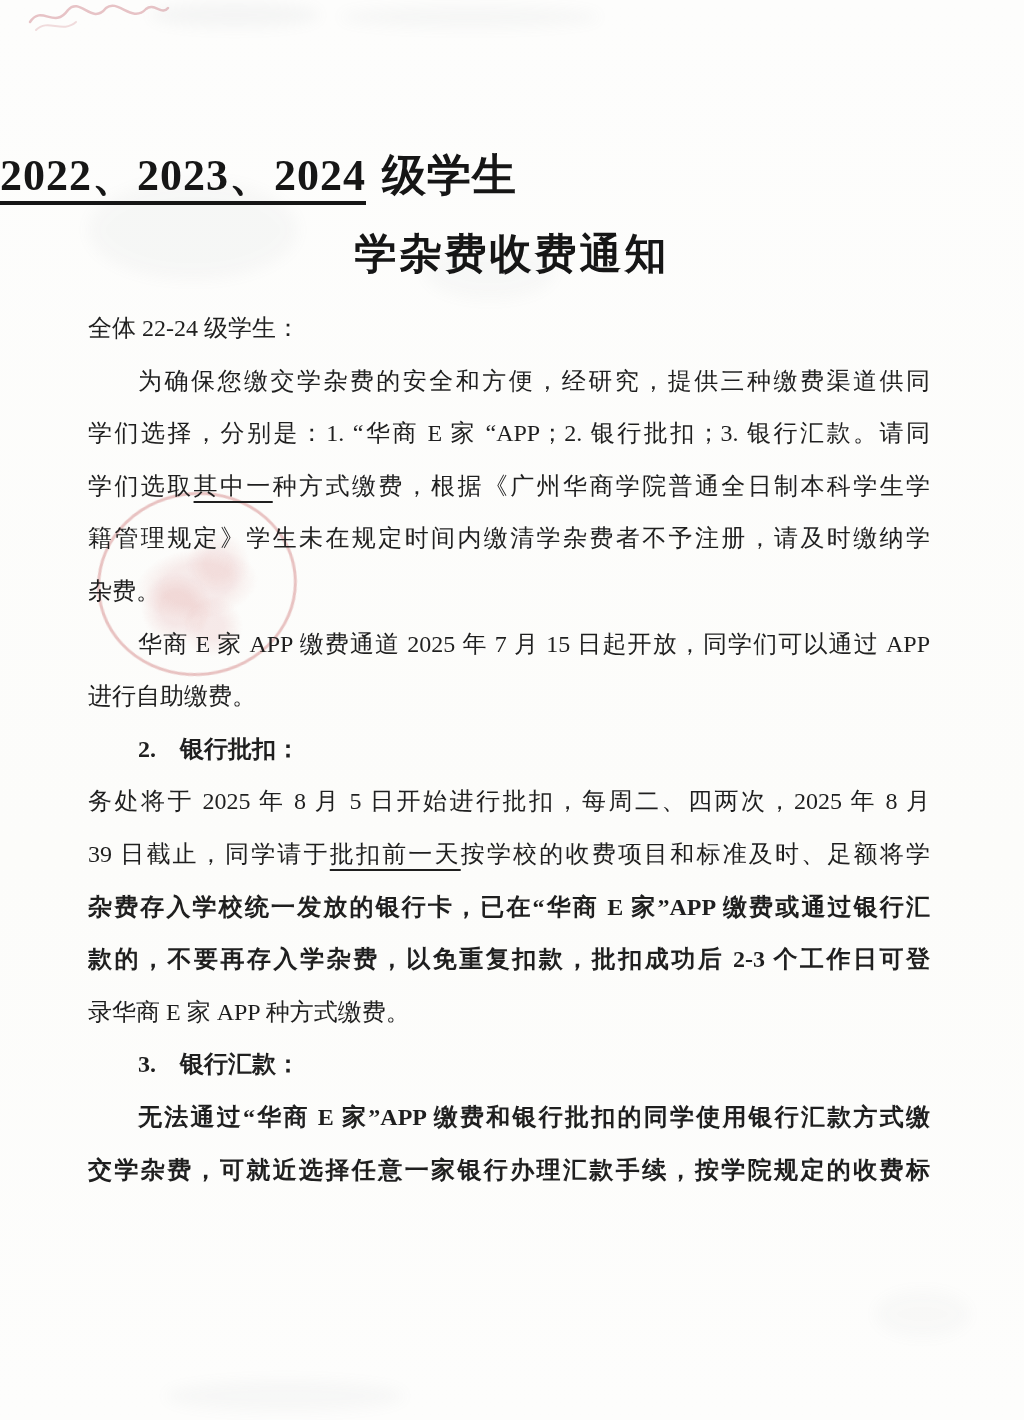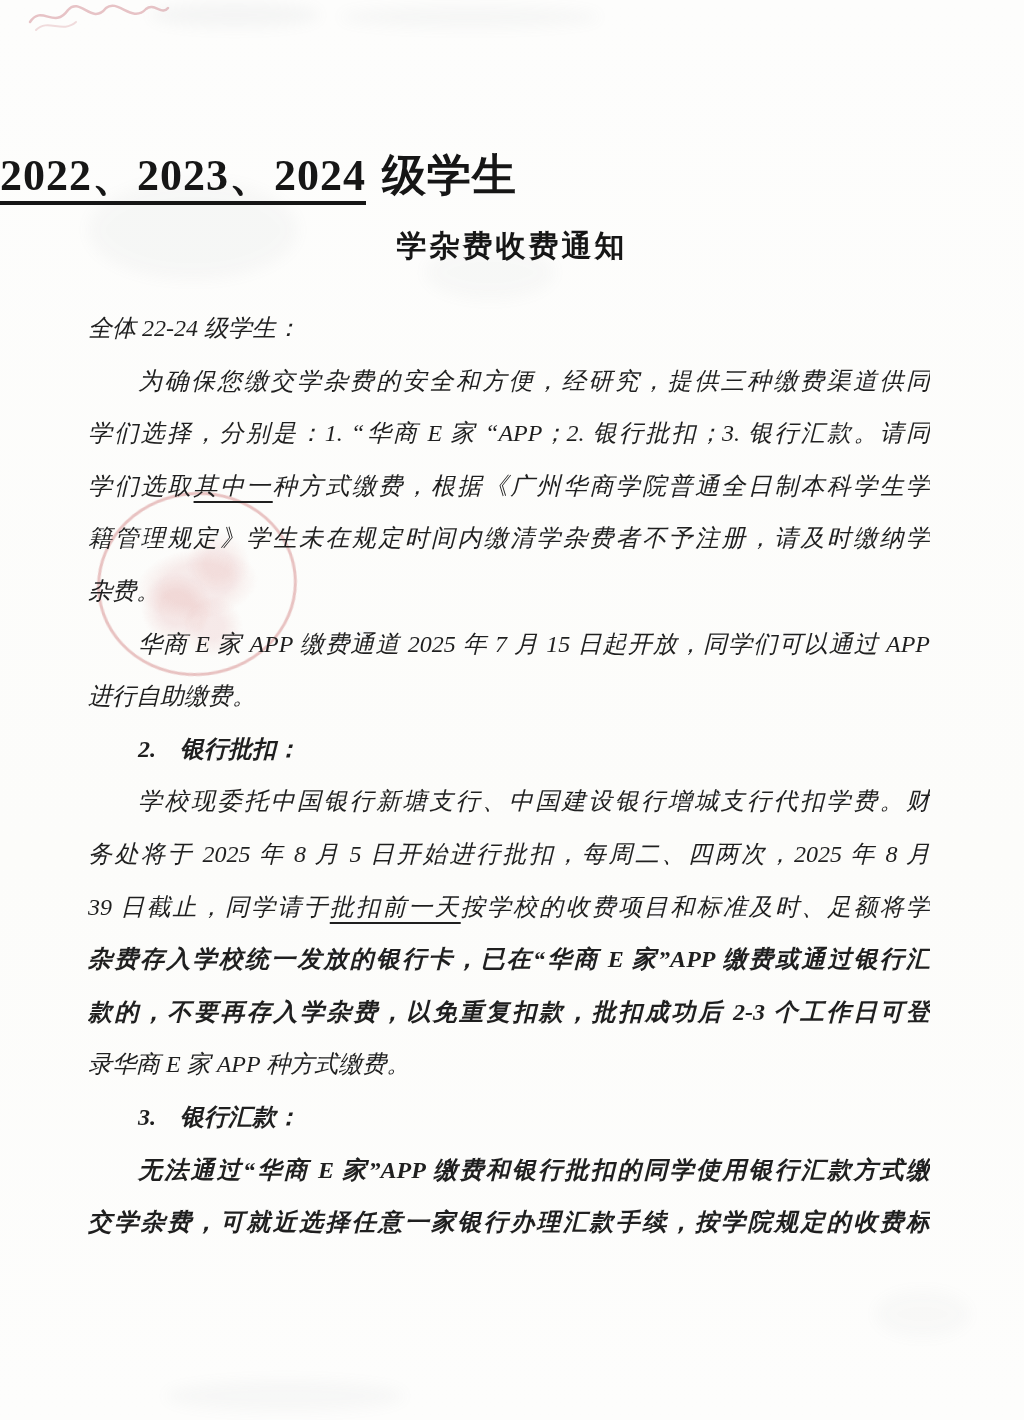--- a/index.html
+++ b/index.html
@@ -38,31 +38,31 @@
     letter-spacing:1px;z-index:2;
   }
   .doc-title .u{
     text-decoration:underline;
     text-underline-offset:11px;
     text-decoration-thickness:3.5px;
     padding-right:4px;
   }
   .doc-subtitle{
     position:absolute;top:226px;left:0;width:100%;margin:0;
-    text-align:center;font-size:30px;font-weight:700;color:#161616;
+    text-align:center;font-size:42px;font-weight:700;color:#161616;
     letter-spacing:3px;z-index:2;
   }
   
   .doc-body{
     position:absolute;left:88px;top:302px;width:842px;z-index:2;
   }
   .line{
     height:52.6px;line-height:52.6px;font-size:24px;
     text-align:justify;text-align-last:justify;
-    overflow:hidden;white-space:pre-wrap;font-style:italic;
+    overflow:hidden;white-space:pre-wrap;
   }
   .line.end{text-align-last:left;}
   .line.indent{padding-left:50px;}
   .line .b{font-weight:700;}
   .line .u2{
     text-decoration:underline;
     text-underline-offset:7px;
     text-decoration-thickness:2px;
   }
 </style>
@@ -90,21 +90,20 @@
   <div class="doc-body" id="docBody">
       <div class="line end"><span>全体 22-24 级学生：</span></div>
       <div class="line indent"><span>为确保您缴交学杂费的安全和方便，经研究，提供三种缴费渠道供同</span></div>
       <div class="line"><span>学们选择，分别是：1. “华商 E 家 “APP；2. 银行批扣；3. 银行汇款。请同</span></div>
       <div class="line"><span>学们选取</span><span class="u2">其中一</span><span>种方式缴费，根据《广州华商学院普通全日制本科学生学</span></div>
       <div class="line"><span>籍管理规定》学生未在规定时间内缴清学杂费者不予注册，请及时缴纳学</span></div>
       <div class="line end"><span>杂费。</span></div>
       <div class="line indent"><span>华商 E 家 APP 缴费通道 2025 年 7 月 15 日起开放，同学们可以通过 APP</span></div>
       <div class="line end"><span>进行自助缴费。</span></div>
       <div class="line end indent"><span class="b">2.　银行批扣：</span></div>
-      <div class="line indent"><span>学校现委托中国银行新塘支行、中国建设银行增城支行代扣学费。财</span></div>
       <div class="line"><span>务处将于 2025 年 8 月 5 日开始进行批扣，每周二、四两次，2025 年 8 月</span></div>
       <div class="line"><span>39 日截止，同学请于</span><span class="u2">批扣前一天</span><span>按学校的收费项目和标准及时、足额将学</span></div>
       <div class="line"><span class="b">杂费存入学校统一发放的银行卡，已在“华商 E 家”APP 缴费或通过银行汇</span></div>
       <div class="line"><span class="b">款的，不要再存入学杂费，以免重复扣款，批扣成功后 2-3 个工作日可登</span></div>
       <div class="line end"><span>录华商 E 家 APP 种方式缴费。</span></div>
       <div class="line end indent"><span class="b">3.　银行汇款：</span></div>
       <div class="line indent"><span class="b">无法通过“华商 E 家”APP 缴费和银行批扣的同学使用银行汇款方式缴</span></div>
       <div class="line"><span class="b">交学杂费，可就近选择任意一家银行办理汇款手续，按学院规定的收费标</span></div>
     </div>
 

